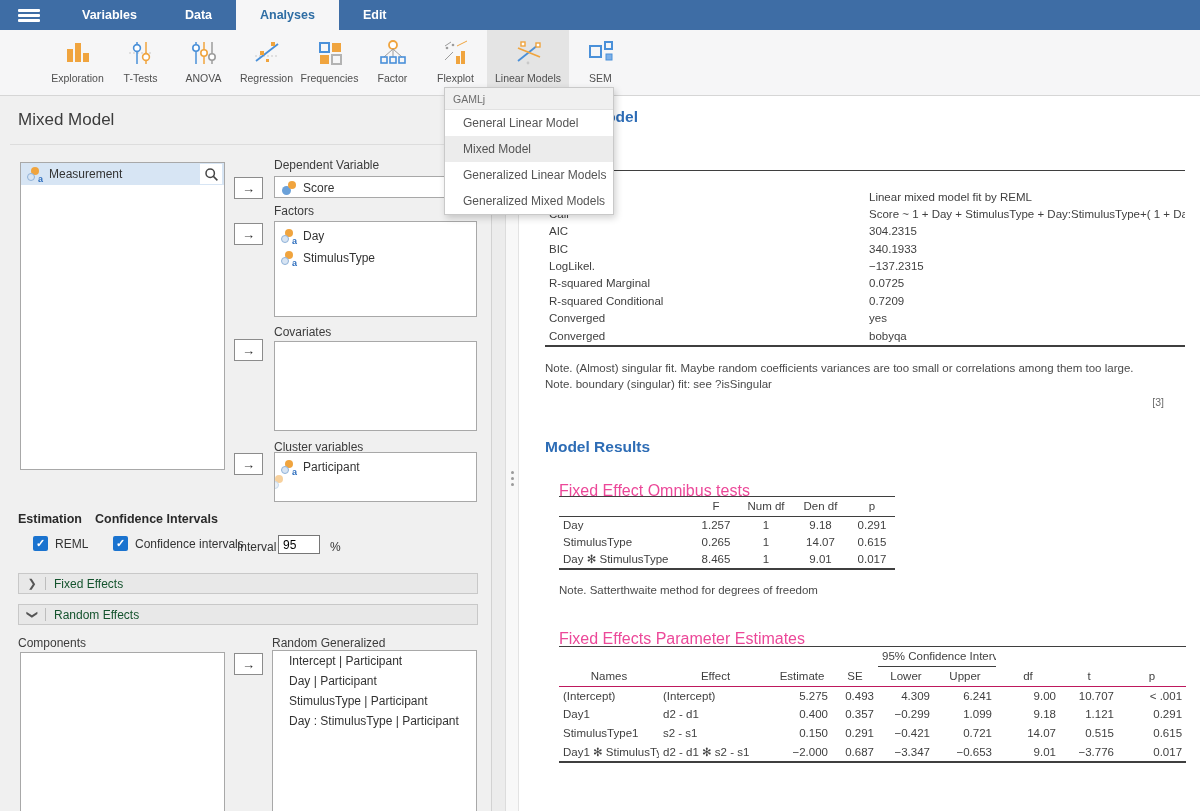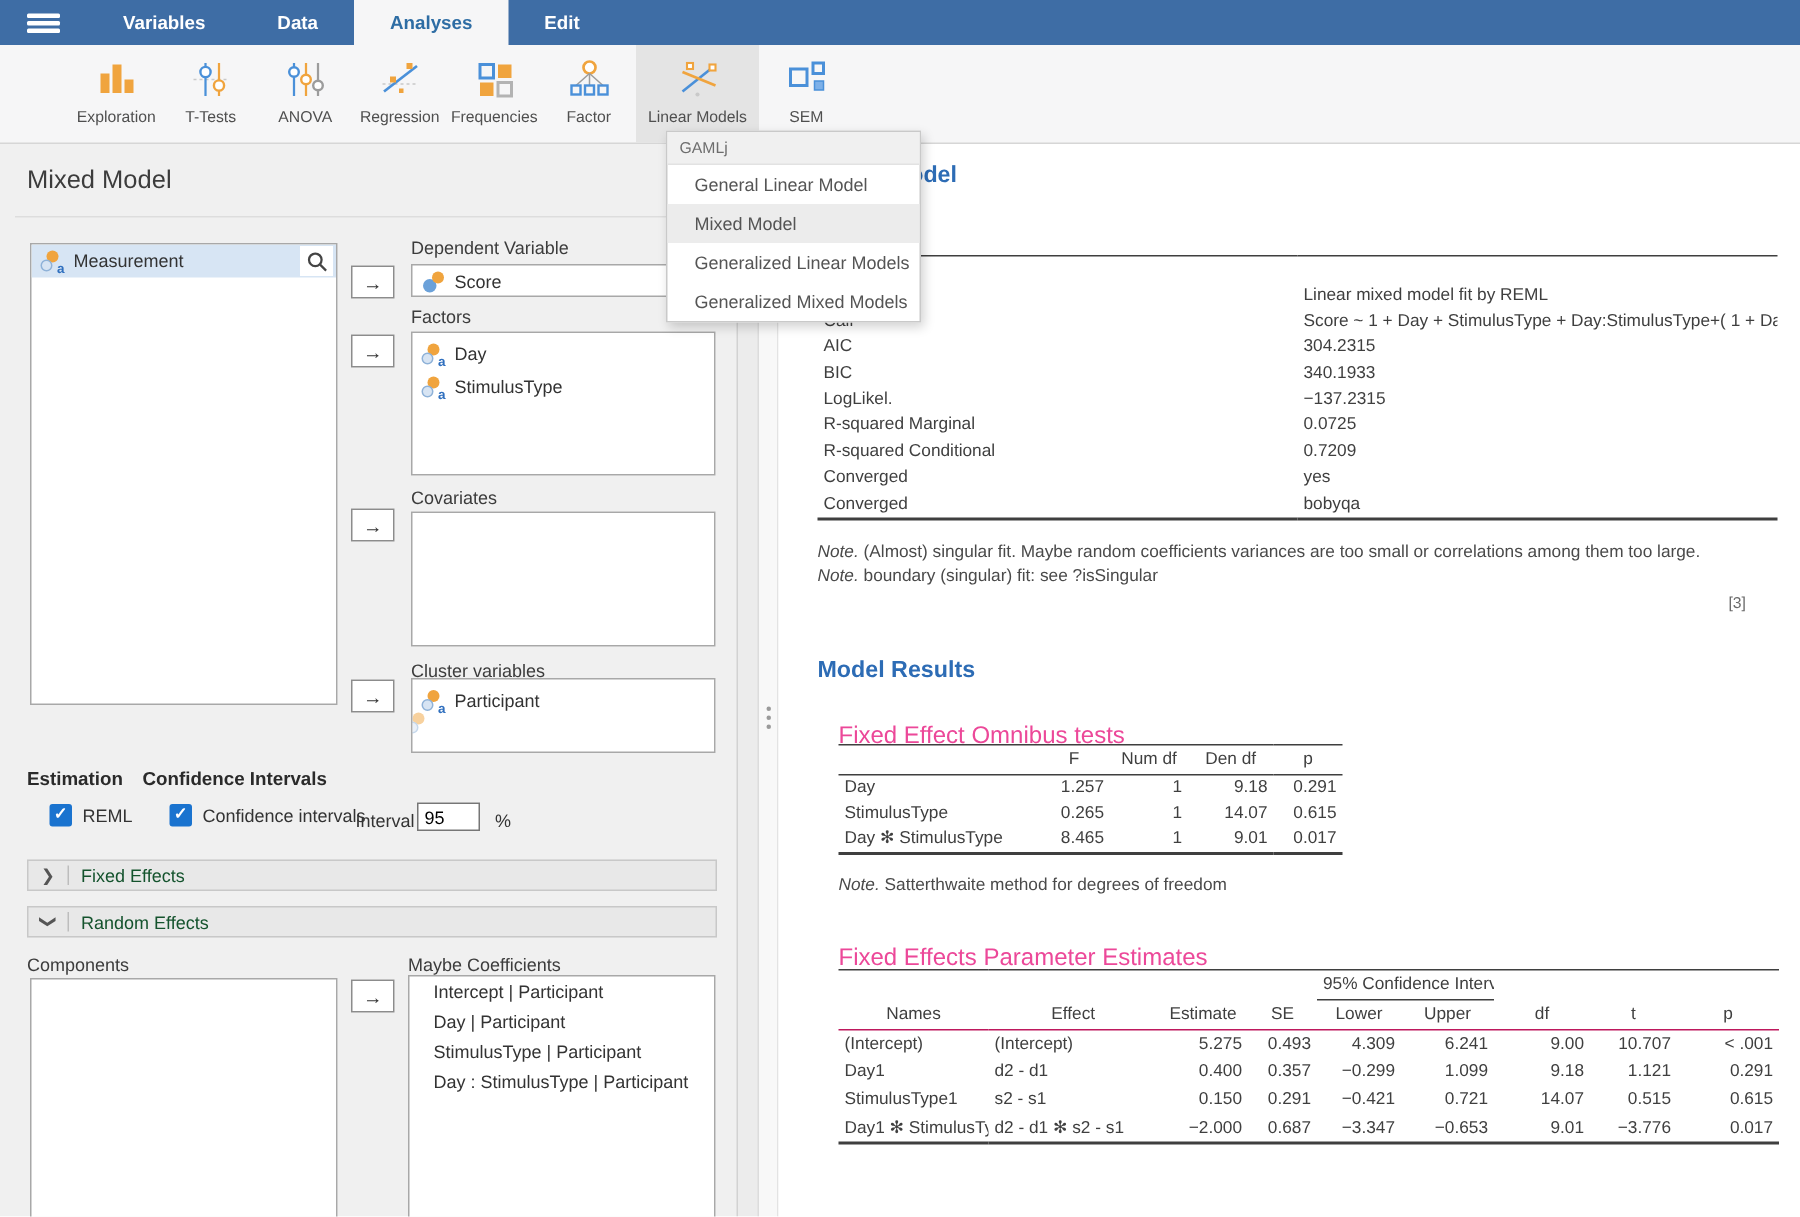--- a/index.html
+++ b/index.html
@@ -73,26 +73,26 @@
   .results { position:absolute; left:519px; top:96px; width:681px; height:715px; background:#fff; }
   .res-title { position:absolute; left:26px; top:12px; font-size:15.5px; font-weight:bold; color:#2d6cb5; }
   .mr-title  { position:absolute; left:26px; top:342px; font-size:15.5px; font-weight:bold; color:#2d6cb5; }
   .tbl-label { position:absolute; font-size:16px; color:#ec4899; white-space:nowrap; }
   table.jt { border-collapse:collapse; table-layout:fixed; font-size:11.5px; color:#3f3f3f; }
   table.jt td, table.jt th { padding:2px 4px; font-weight:normal; line-height:13px; overflow:hidden; white-space:nowrap; }
   .mi { position:absolute; left:26px; top:74px; width:640px; border-top:1px solid #3f3f3f; border-bottom:2px solid #3f3f3f; }
   .mi td.lbl { width:118px; }
   .mi tbody tr td { padding-top:2.2px; padding-bottom:2.2px; }
   .note { position:absolute; font-size:11.5px; color:#4a4a4a; white-space:nowrap; }
-  .note .nw { font-style:italic; }
+  .note .nw { }
   .ref-marker { position:absolute; right:36px; top:300px; font-size:10.5px; color:#6a6a6a; }
   .omn { position:absolute; left:40px; top:400px; width:336px; border-top:1px solid #3f3f3f; border-bottom:2px solid #3f3f3f; }
   .omn thead th { border-bottom:1px solid #3f3f3f; text-align:center; padding:3px 4px; }
   .omn td.rname { text-align:left; }
-  .omn td.num { text-align:right; }
+  .omn td.num { text-align:center; }
   .est { position:absolute; left:40px; top:550px; width:627px; border-top:1px solid #3f3f3f; border-bottom:2px solid #3f3f3f; }
   .est thead th { text-align:center; padding:3px 4px; }
   .est thead tr.h2 th { border-bottom:1px solid #be185d; }
   .est th.ci { border-bottom:1px solid #3f3f3f; }
   .est td.rname { text-align:left; }
   .est td.num { text-align:right; }
   .est tbody td { padding-top:2.8px; padding-bottom:2.8px; }
 </style>
 </head>
 <body>
@@ -176,20 +176,34 @@
           <circle cx="15" cy="7" r="4" fill="#fff" stroke="#f0a43e" stroke-width="1.8"></circle>
           <line x1="15" y1="11" x2="6" y2="19" stroke="#9c9c9c"></line>
           <line x1="15" y1="11" x2="15" y2="19" stroke="#9c9c9c"></line>
           <line x1="15" y1="11" x2="24" y2="19" stroke="#9c9c9c"></line>
           <rect x="3" y="19" width="6" height="6" fill="none" stroke="#4a90d9" stroke-width="1.6"></rect>
           <rect x="12" y="19" width="6" height="6" fill="none" stroke="#4a90d9" stroke-width="1.6"></rect>
           <rect x="21" y="19" width="6" height="6" fill="none" stroke="#4a90d9" stroke-width="1.6"></rect>
         </svg>
     </span>
     <span class="rlab">Factor</span>
+  </div>
+  <div class="ribbon-item">
+    <span class="ric">
+      <svg width="30" height="30">
+          <line x1="4" y1="8" x2="10" y2="4" stroke="#9c9c9c"></line>
+          <line x1="16" y1="8" x2="26" y2="3" stroke="#f0a43e"></line>
+          <circle cx="6" cy="10" r="1.3" fill="#9c9c9c"></circle>
+          <circle cx="12" cy="7" r="1.3" fill="#9c9c9c"></circle>
+          <line x1="4" y1="22" x2="12" y2="14" stroke="#9c9c9c"></line>
+          <rect x="15" y="18" width="4" height="8" fill="#f0a43e"></rect>
+          <rect x="20" y="13" width="4" height="13" fill="#f0a43e"></rect>
+        </svg>
+    </span>
+    <span class="rlab">Flexplot</span>
   </div>
   <div class="ribbon-item wide highlight">
     <span class="ric">
       <svg width="30" height="30">
           <line x1="5" y1="23" x2="25" y2="7" stroke="#4a90d9" stroke-width="1.8"></line>
           <line x1="5" y1="10" x2="27" y2="19" stroke="#f0a43e" stroke-width="1.8"></line>
           <rect x="8" y="4" width="4" height="4" fill="#fff" stroke="#f0a43e" stroke-width="1.4"></rect>
           <rect x="23" y="5" width="4" height="4" fill="#fff" stroke="#f0a43e" stroke-width="1.4"></rect>
           <circle cx="15" cy="25" r="1.4" fill="#c9c9c9"></circle>
         </svg>
@@ -301,21 +315,21 @@
   </div>
   <div class="collapse" style="top:508px;">
     <span class="chev down">❯</span>
     <span class="vsep"></span>
     <span class="clab">Random Effects</span>
   </div>
 
   <div class="field-label" style="left:18px; top:540px;">Components</div>
   <div class="wbox" style="left:20px; top:556px; width:205px; height:280px;"></div>
   <div class="arrow-btn" style="top:557px;">→</div>
-  <div class="field-label" style="left:272px; top:540px;">Maybe Coefficients</div>
+  <div class="field-label" style="left:272px; top:540px;">Random Generalized</div>
   <div class="wbox" style="left:272px; top:554px; width:205px; height:280px;">
     <div class="rc-items">
       <div>Intercept | Participant</div>
       <div>Day | Participant</div>
       <div>StimulusType | Participant</div>
       <div>Day : StimulusType | Participant</div>
     </div>
   </div>
 </div>
 

